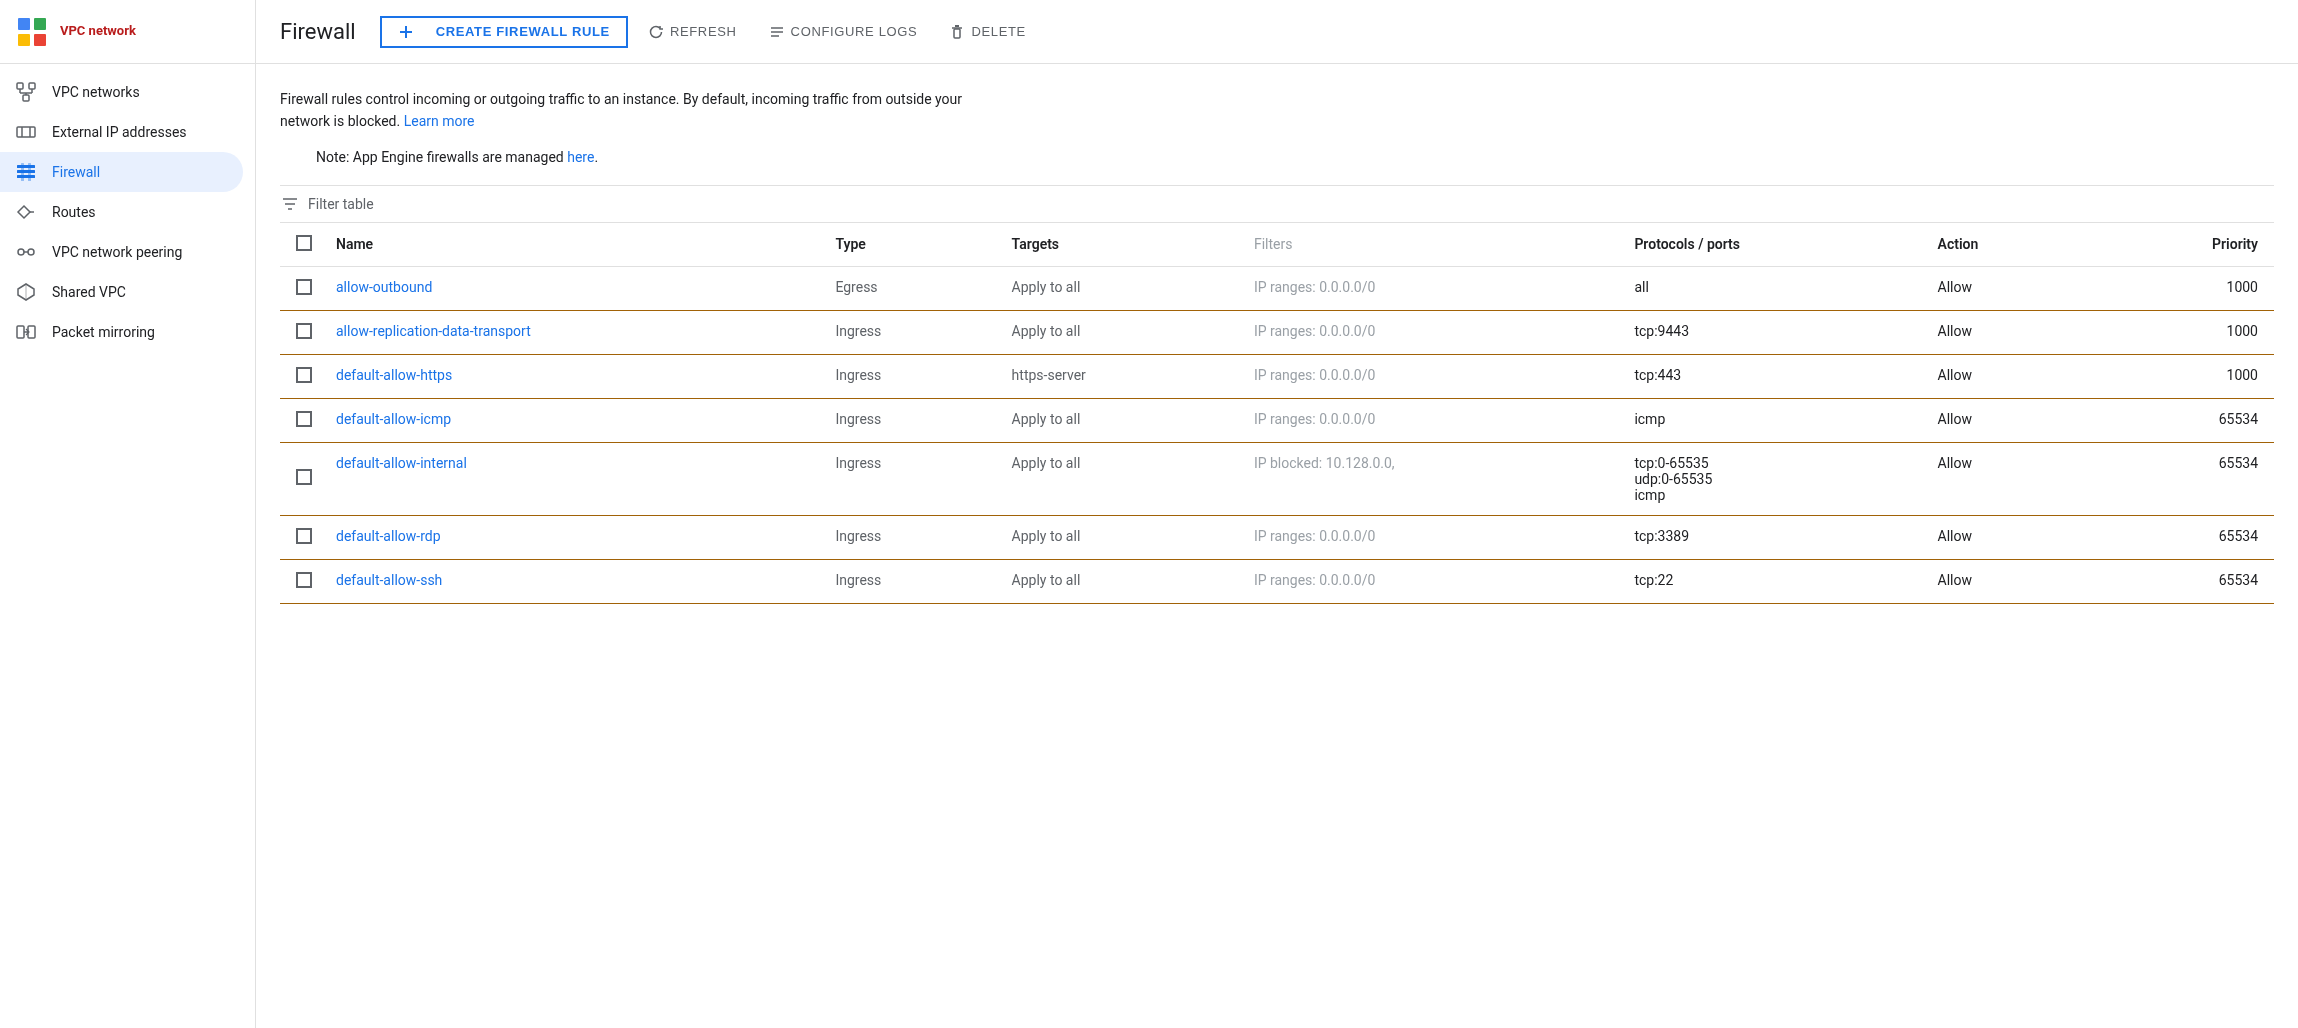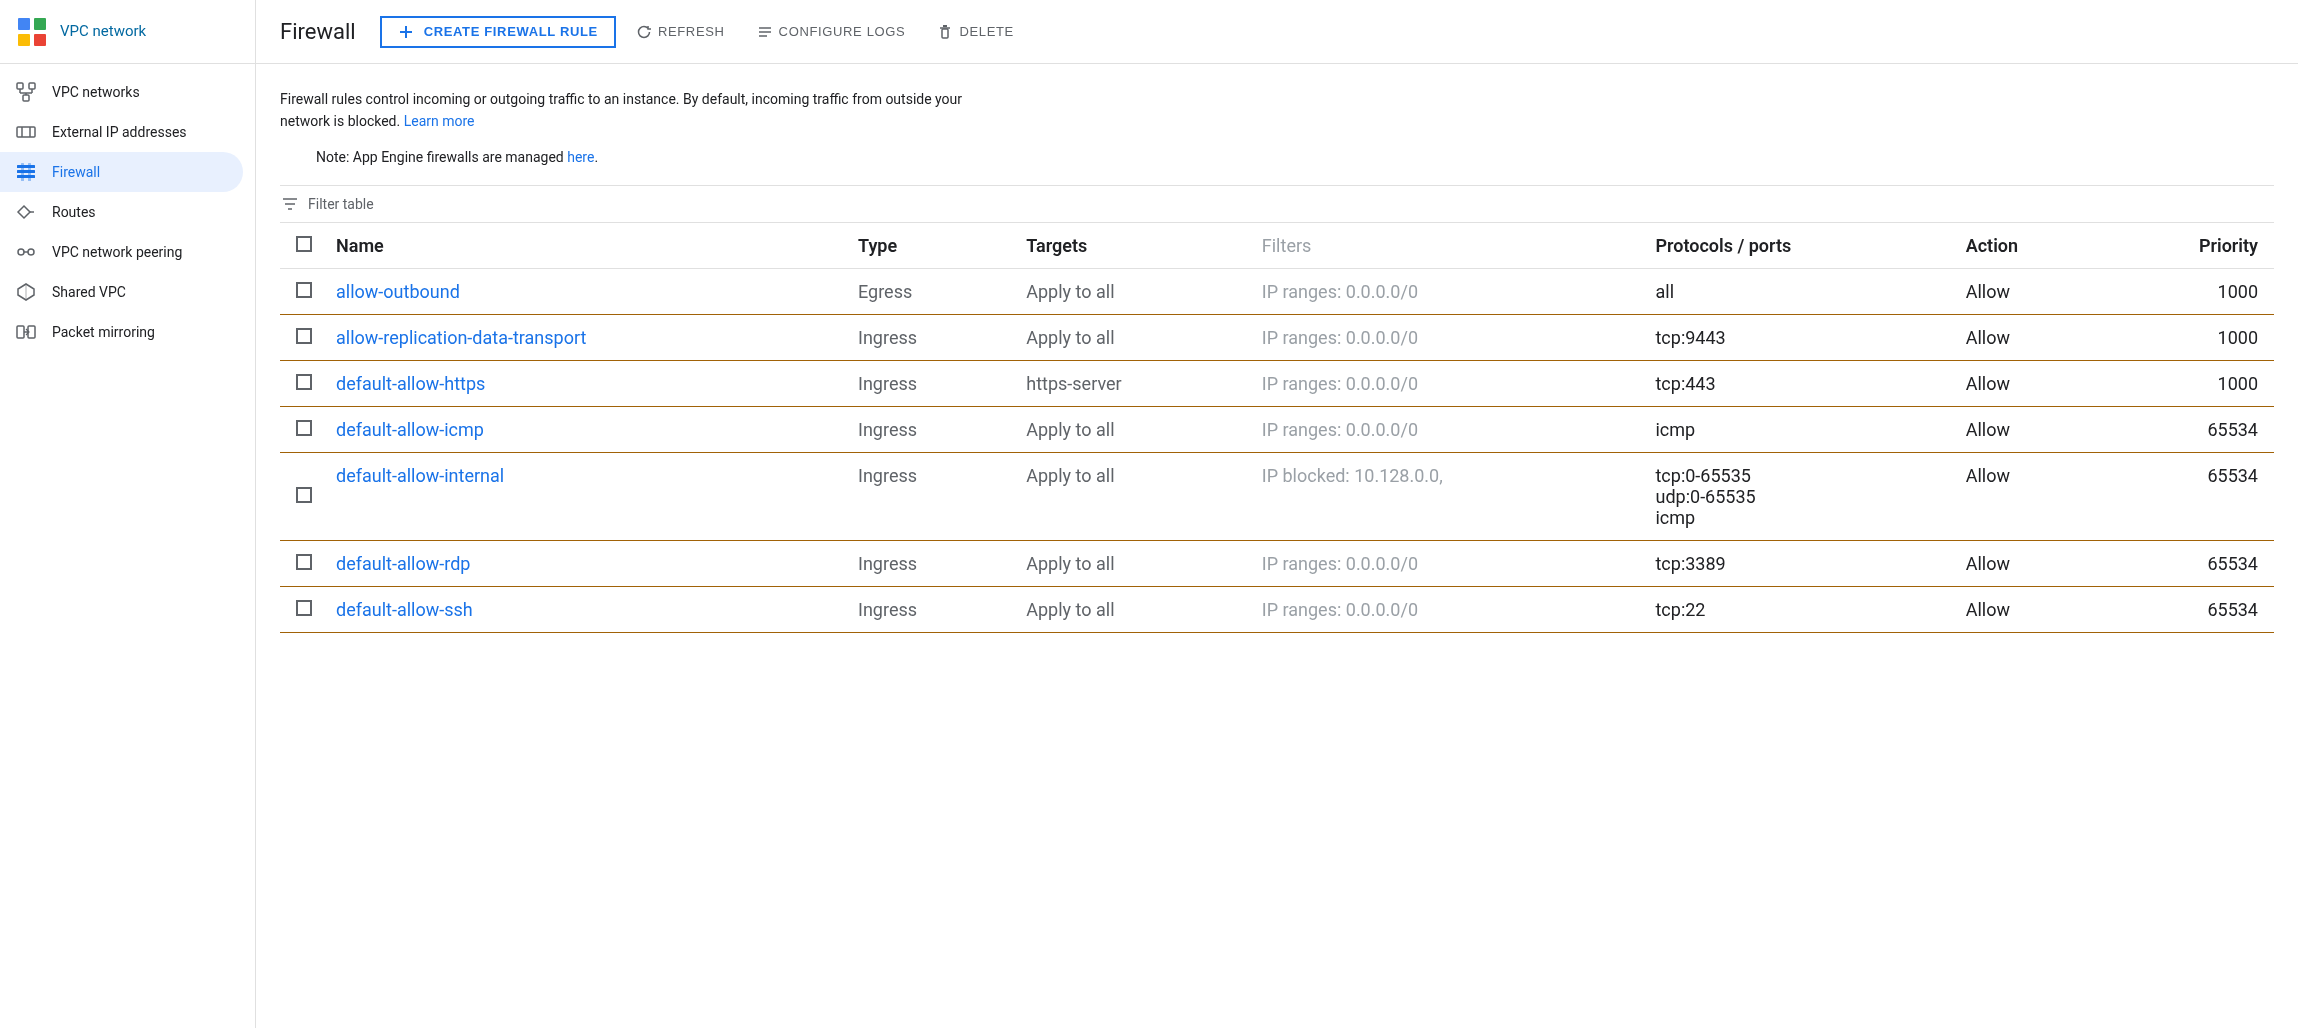--- a/index.html
+++ b/index.html
@@ -24,23 +24,23 @@
     .sidebar-logo {
       width: 32px;
       height: 32px;
       margin-right: 12px;
       display: flex;
       align-items: center;
       justify-content: center;
     }
     .sidebar-logo svg { width: 32px; height: 32px; }
     .sidebar-title {
-      font-size: 15px;
-      font-weight: 400;
-      color: #0369a1;
+      font-size: 13px;
+      font-weight: 700;
+      color: #b91c1c;
       line-height: 1.3;
     }
     .sidebar-nav { padding: 8px 0; }
     .nav-item {
       display: flex;
       align-items: center;
       padding: 10px 16px;
       cursor: pointer;
       color: #202124;
       font-size: 14px;
@@ -91,21 +91,21 @@
       display: flex;
       align-items: center;
       border: 2px solid #1a73e8;
       background: #fff;
       color: #1a73e8;
       padding: 6px 16px;
       cursor: pointer;
       font-size: 13px;
       font-weight: 600;
       letter-spacing: 0.05em;
-      gap: 10px;
+      gap: 22px;
     }
     .btn-action {
       display: flex;
       align-items: center;
       background: none;
       border: none;
       color: #5f6368;
       padding: 6px 12px;
       cursor: pointer;
       font-size: 13px;
@@ -152,21 +152,21 @@
       color: #5f6368;
     }
     .filter-placeholder {
       color: #5f6368;
       font-size: 14px;
     }
 
     table {
       width: 100%;
       border-collapse: collapse;
-      font-size: 18px;
+      font-size: 14px;
     }
     thead th {
       text-align: left;
       padding: 12px 16px;
       font-weight: 600;
       color: #202124;
       border-bottom: 1px solid #e0e0e0;
       background: #fff;
     }
     thead th.col-filter { color: #9aa0a6; font-weight: 400; }

